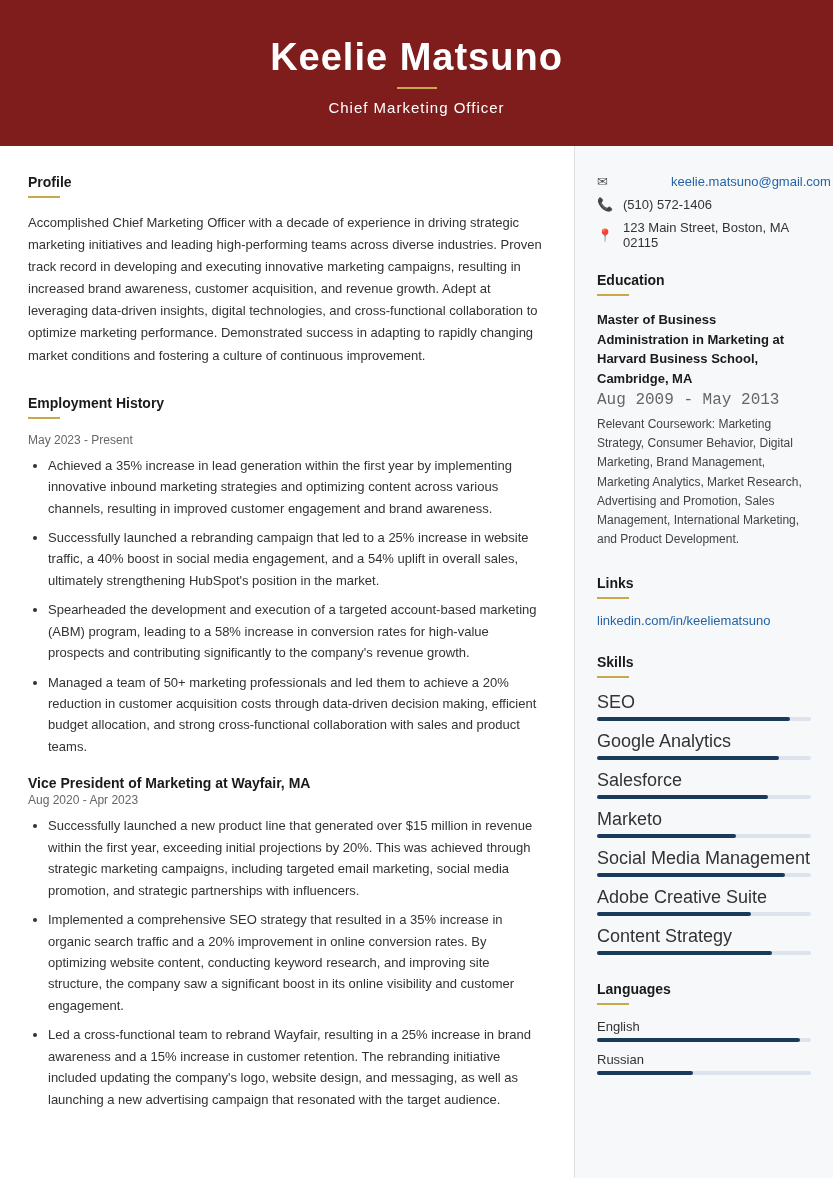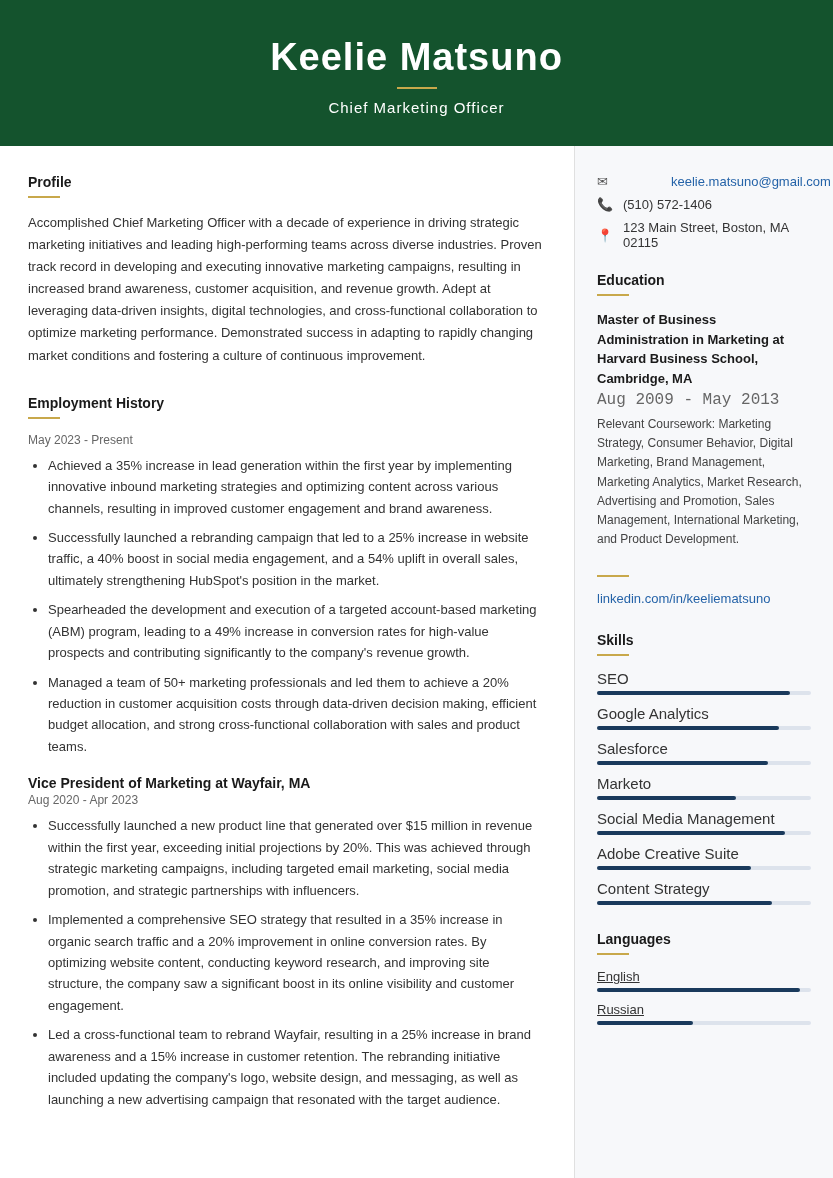--- a/index.html
+++ b/index.html
@@ -10,21 +10,21 @@
       background: #e8e8e8;
     }
     .resume-wrapper {
       width: 833px;
       min-height: 1178px;
       background: #fff;
       margin: 0 auto;
     }
     
     .header {
-      background: #14532d;
+      background: #7f1d1d;
       color: #fff;
       text-align: center;
       padding: 36px 20px 30px;
     }
     .header h1 {
       font-size: 38px;
       font-weight: bold;
       letter-spacing: 1px;
       margin-bottom: 8px;
     }
@@ -145,39 +145,38 @@
     .link-item {
       color: #2563a8;
       font-size: 13px;
       text-decoration: none;
     }
     
     .skill-item {
       margin-bottom: 10px;
     }
     .skill-label {
-      font-size: 15px;
+      font-size: 18px;
       color: #333;
       margin-bottom: 4px;
     }
     .skill-bar-bg {
       width: 100%;
       height: 4px;
       background: #dde3ec;
       border-radius: 2px;
     }
     .skill-bar-fill {
       height: 4px;
       background: #1a3a5c;
       border-radius: 2px;
     }
     
     .lang-item {
       margin-bottom: 10px;
-      text-decoration: underline;
     }
     .lang-label {
       font-size: 13px;
       color: #333;
       margin-bottom: 4px;
     }
     .lang-bar-bg {
       width: 100%;
       height: 4px;
       background: #dde3ec;
@@ -218,21 +217,21 @@
 
       <div class="section">
         <div class="section-title">Employment History</div>
         <div class="section-divider"></div>
 
         <div class="job-entry">
           <div class="job-dates">May 2023 - Present</div>
           <ul class="job-bullets">
             <li>Achieved a 35% increase in lead generation within the first year by implementing innovative inbound marketing strategies and optimizing content across various channels, resulting in improved customer engagement and brand awareness.</li>
             <li>Successfully launched a rebranding campaign that led to a 25% increase in website traffic, a 40% boost in social media engagement, and a 54% uplift in overall sales, ultimately strengthening HubSpot's position in the market.</li>
-            <li>Spearheaded the development and execution of a targeted account-based marketing (ABM) program, leading to a 49% increase in conversion rates for high-value prospects and contributing significantly to the company's revenue growth.</li>
+            <li>Spearheaded the development and execution of a targeted account-based marketing (ABM) program, leading to a 58% increase in conversion rates for high-value prospects and contributing significantly to the company's revenue growth.</li>
             <li>Managed a team of 50+ marketing professionals and led them to achieve a 20% reduction in customer acquisition costs through data-driven decision making, efficient budget allocation, and strong cross-functional collaboration with sales and product teams.</li>
           </ul>
         </div>
 
         <div class="job-entry">
           <div class="job-title">Vice President of Marketing at Wayfair, MA</div>
           <div class="job-dates">Aug 2020 - Apr 2023</div>
           <ul class="job-bullets">
             <li>Successfully launched a new product line that generated over $15 million in revenue within the first year, exceeding initial projections by 20%. This was achieved through strategic marketing campaigns, including targeted email marketing, social media promotion, and strategic partnerships with influencers.</li>
             <li>Implemented a comprehensive SEO strategy that resulted in a 35% increase in organic search traffic and a 20% improvement in online conversion rates. By optimizing website content, conducting keyword research, and improving site structure, the company saw a significant boost in its online visibility and customer engagement.</li>
@@ -262,20 +261,21 @@
 
       <div class="side-section">
         <div class="section-title">Education</div>
         <div class="section-divider"></div>
         <div class="edu-degree">Master of Business Administration in Marketing at Harvard Business School, Cambridge, MA</div>
         <div class="edu-dates">Aug 2009 - May 2013</div>
         <div class="edu-coursework">Relevant Coursework: Marketing Strategy, Consumer Behavior, Digital Marketing, Brand Management, Marketing Analytics, Market Research, Advertising and Promotion, Sales Management, International Marketing, and Product Development.</div>
       </div>
 
       <div class="side-section">
+        <div class="section-title">Links</div>
         <div class="section-divider"></div>
         <a class="link-item" href="#">linkedin.com/in/keeliematsuno</a>
       </div>
 
       <div class="side-section">
         <div class="section-title">Skills</div>
         <div class="section-divider"></div>
         <div id="skills-container">
             <div class="skill-item">
       <div class="skill-label">SEO</div>

